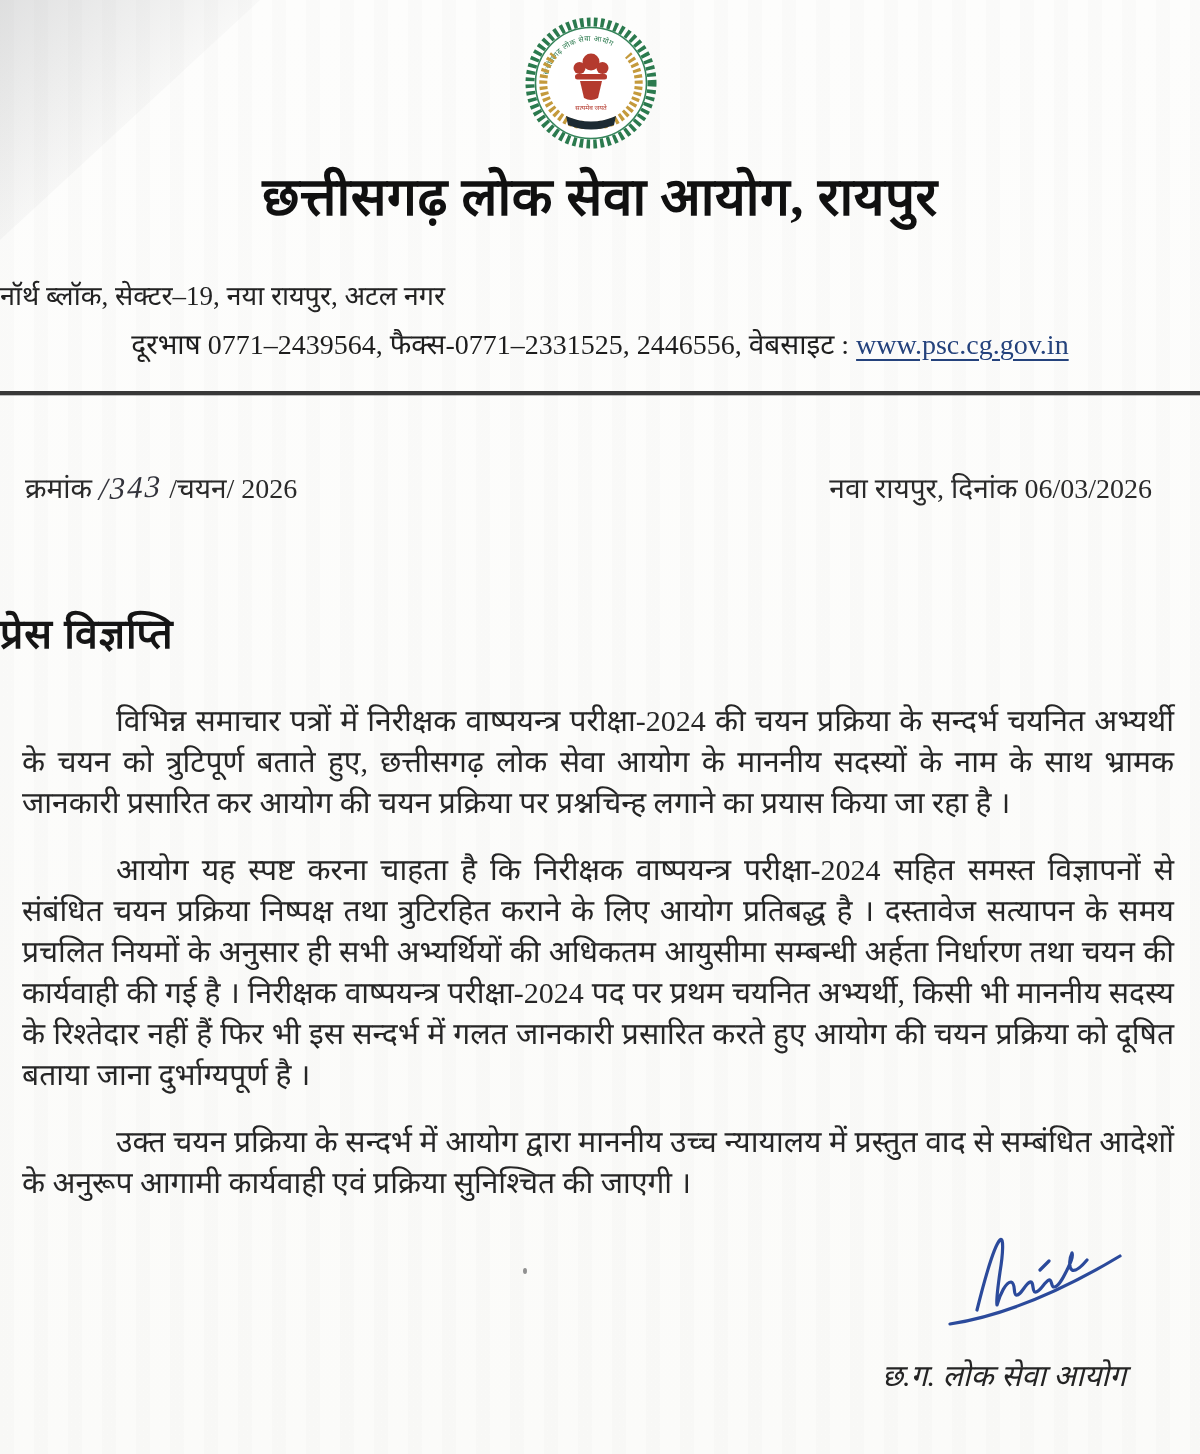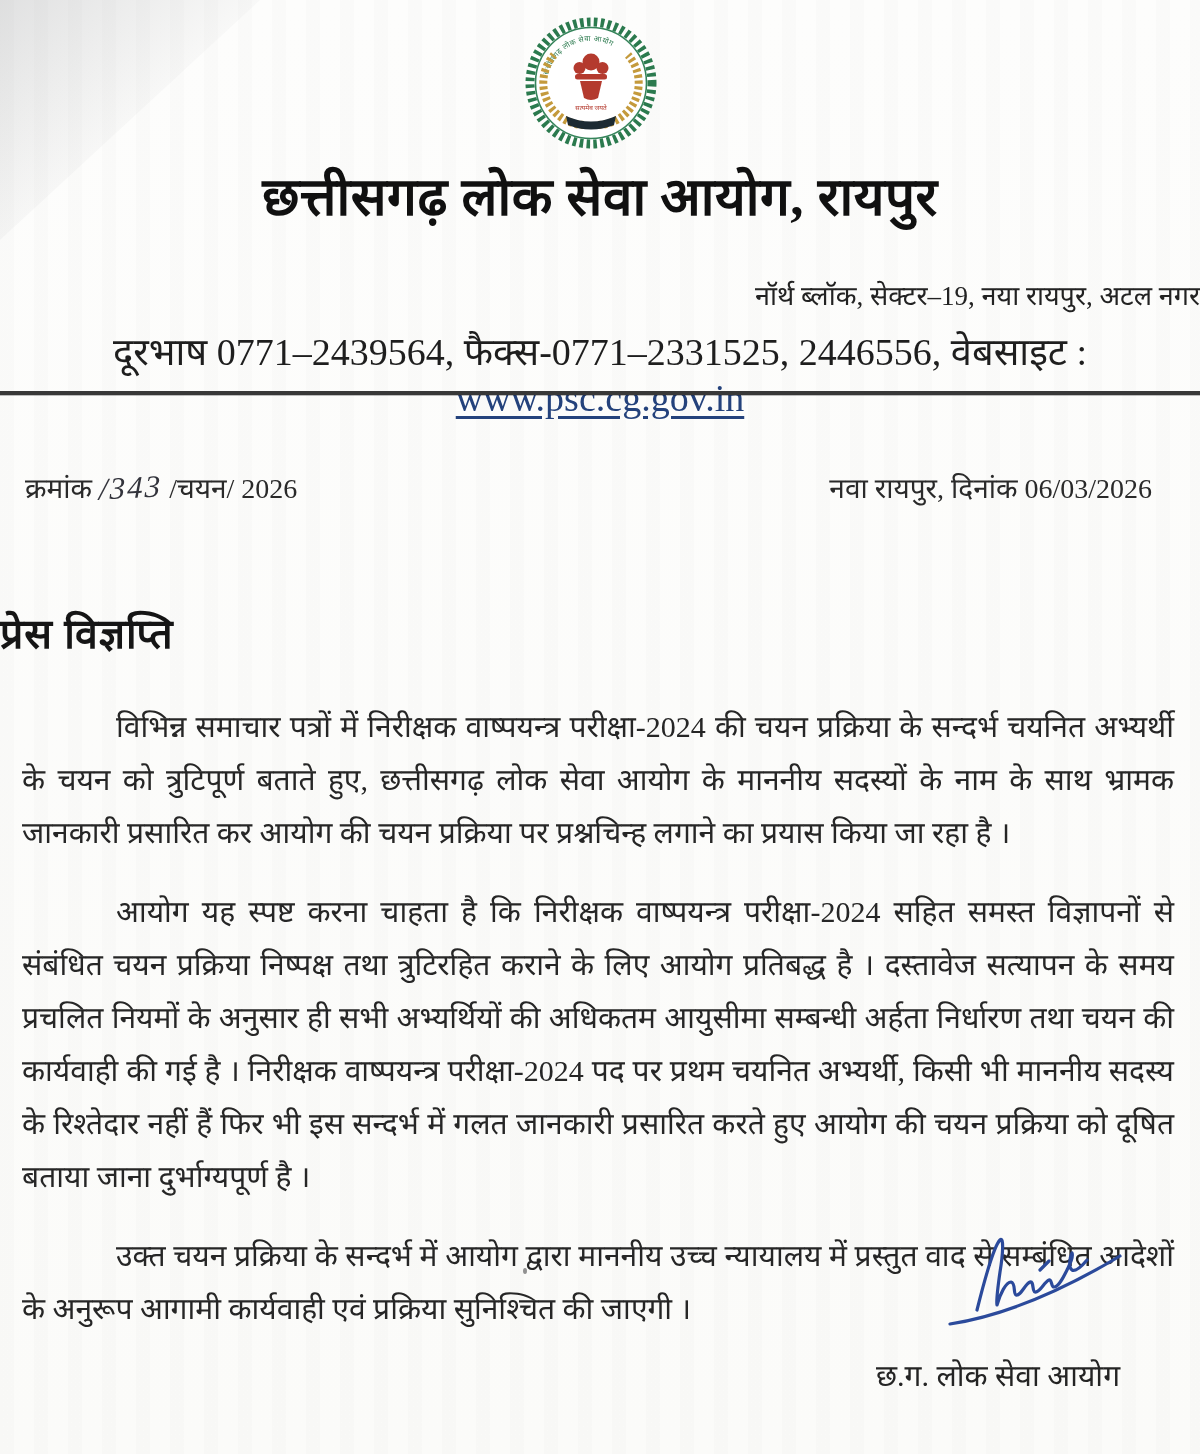--- a/index.html
+++ b/index.html
@@ -19,49 +19,49 @@
     background:linear-gradient(135deg, rgba(110,112,118,0.20), rgba(255,255,255,0) 62%);
     clip-path:polygon(0 0,100% 0,0 100%);
     pointer-events:none;
   }
   .emblem{position:absolute;left:521px;top:12px;width:140px;height:142px;}
   .org-name{
     position:absolute;top:158px;left:0;width:100%;
     text-align:center;font-size:53px;font-weight:700;color:#101010;letter-spacing:0.5px;
     white-space:nowrap;
   }
-  .addr{position:absolute;top:276px;left:0;width:100%;text-align:right;font-size:27px;color:#222;}
-  .contact{position:absolute;top:324px;left:0;width:100%;text-align:center;font-size:38px;color:#1e1e1e;}
+  .addr{position:absolute;top:276px;left:0;width:100%;text-align:left;font-size:27px;color:#222;}
+  .contact{position:absolute;top:324px;left:0;width:100%;text-align:center;font-size:28px;color:#1e1e1e;}
   .contact .site{color:#24427c;text-decoration:underline;text-underline-offset:5px;cursor:pointer;}
   .rule{position:absolute;top:391px;left:0;width:100%;height:4px;background:#383838;box-shadow:0 1px 0 rgba(0,0,0,.25);}
   .ref-row{
     position:absolute;top:468px;left:25px;right:48px;
     display:flex;justify-content:space-between;align-items:baseline;font-size:28px;color:#2a2a2a;
   }
   .handwritten{
     display:inline-block;font-style:italic;font-size:31px;letter-spacing:2px;
     transform:rotate(-3deg) skewX(-4deg);color:#33343c;
   }
   .press-heading{
     position:absolute;top:604px;left:0;width:100%;
     font-size:41px;font-weight:700;color:#151515;letter-spacing:1px;
   }
   .body-text{
     position:absolute;top:700px;left:22px;right:26px;
-    font-size:30px;line-height:53px;text-align:justify;color:#262626;
+    font-size:30px;line-height:41px;text-align:justify;color:#262626;
   }
   .body-text p{margin:0 0 26px 0;text-indent:94px;}
   .speck{position:absolute;left:523px;top:1268px;width:4px;height:6px;background:#6e6e6e;border-radius:50%;opacity:.75;}
   .sig-block{position:absolute;top:1222px;left:870px;width:330px;height:232px;}
   .sig-svg{position:absolute;left:52px;top:-2px;}
   .sig-designation{
     position:absolute;top:78px;left:58px;width:210px;
     font-size:33px;font-weight:700;color:#1b1b1b;white-space:nowrap;
   }
-  .sig-org{position:absolute;top:132px;left:6px;font-size:30px;color:#242424;white-space:nowrap;}
+  .sig-org{position:absolute;top:132px;left:12px;font-size:30px;color:#242424;white-space:nowrap;font-style:italic;}
   .sig-place{position:absolute;top:183px;left:12px;font-size:30px;color:#242424;white-space:nowrap;}
 </style>
 </head>
 <body>
 
 <div class="page">
   <div class="corner-shade"></div>
 
   <svg class="emblem" viewBox="0 0 140 140" aria-hidden="true">
     <circle cx="70" cy="70" r="61" fill="#ffffff" stroke="#2b7a4e" stroke-width="9" stroke-dasharray="3.6 3.3"></circle>

